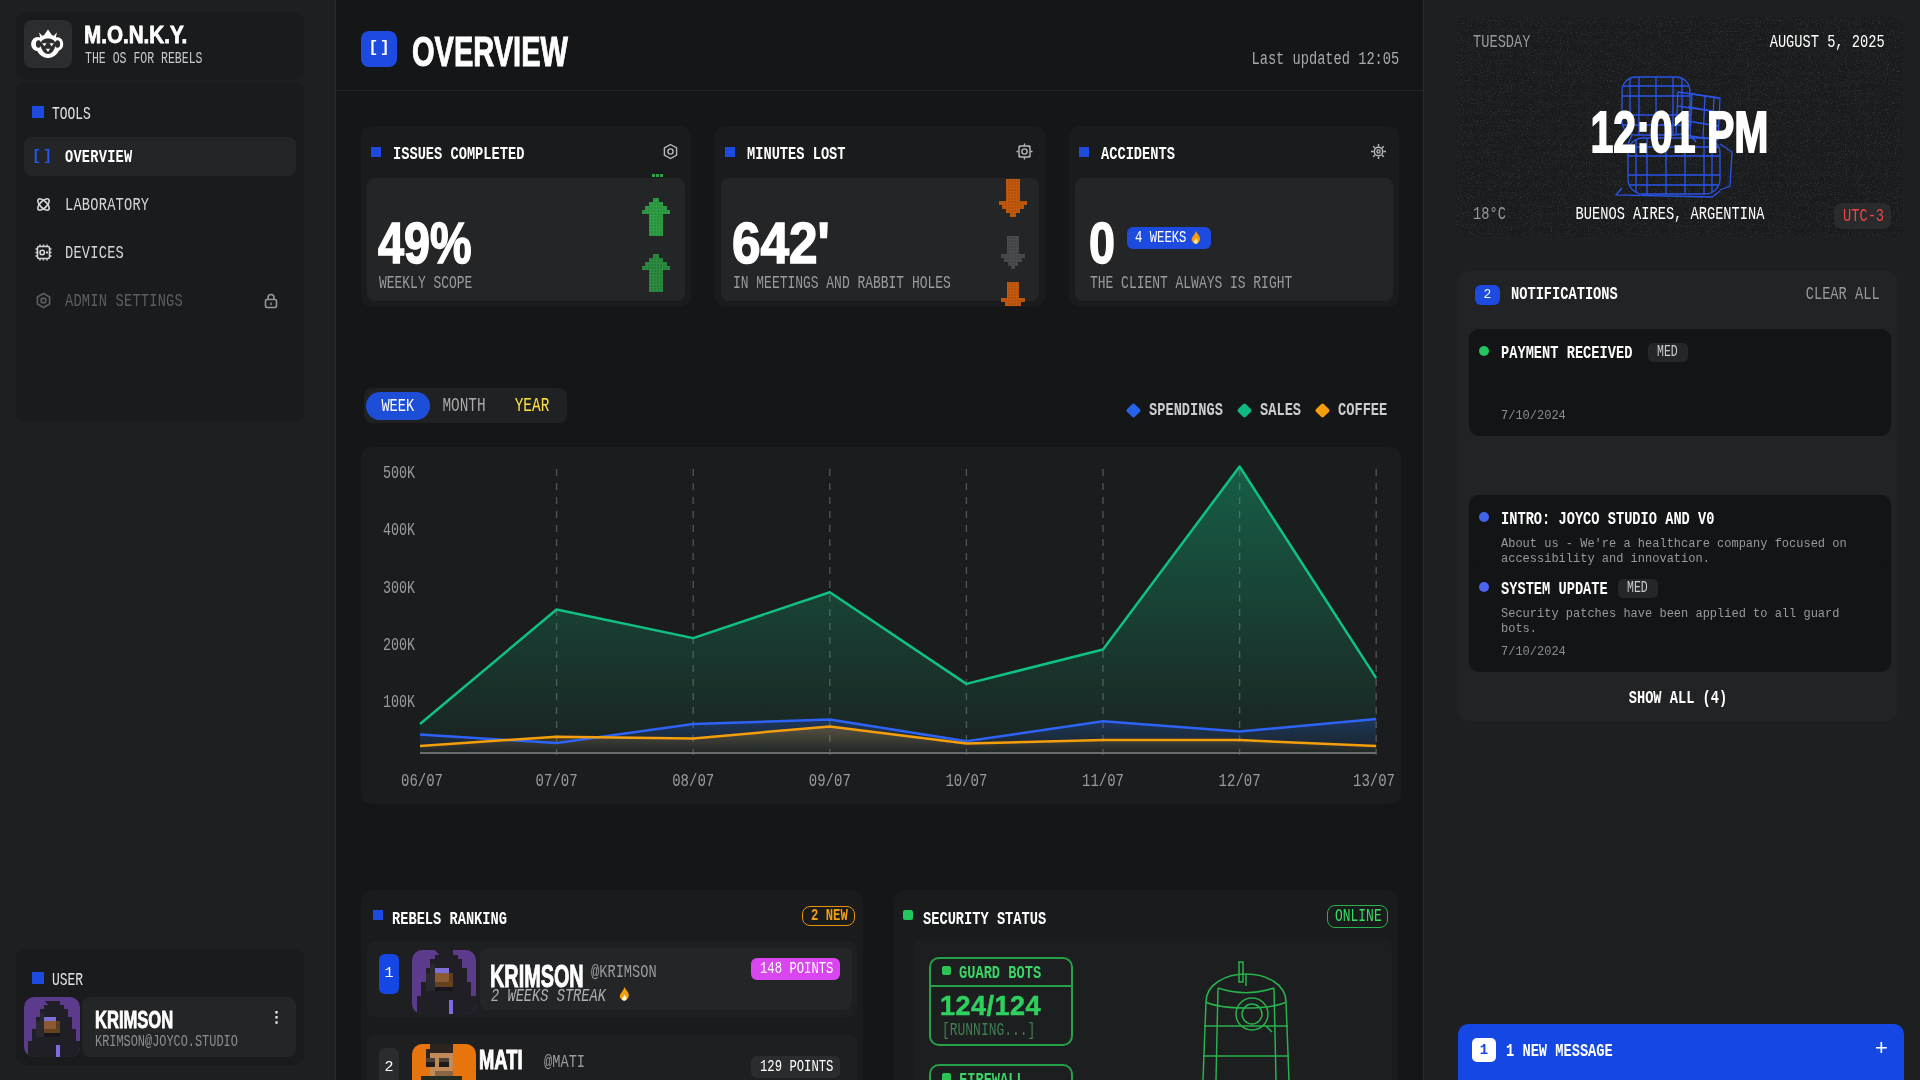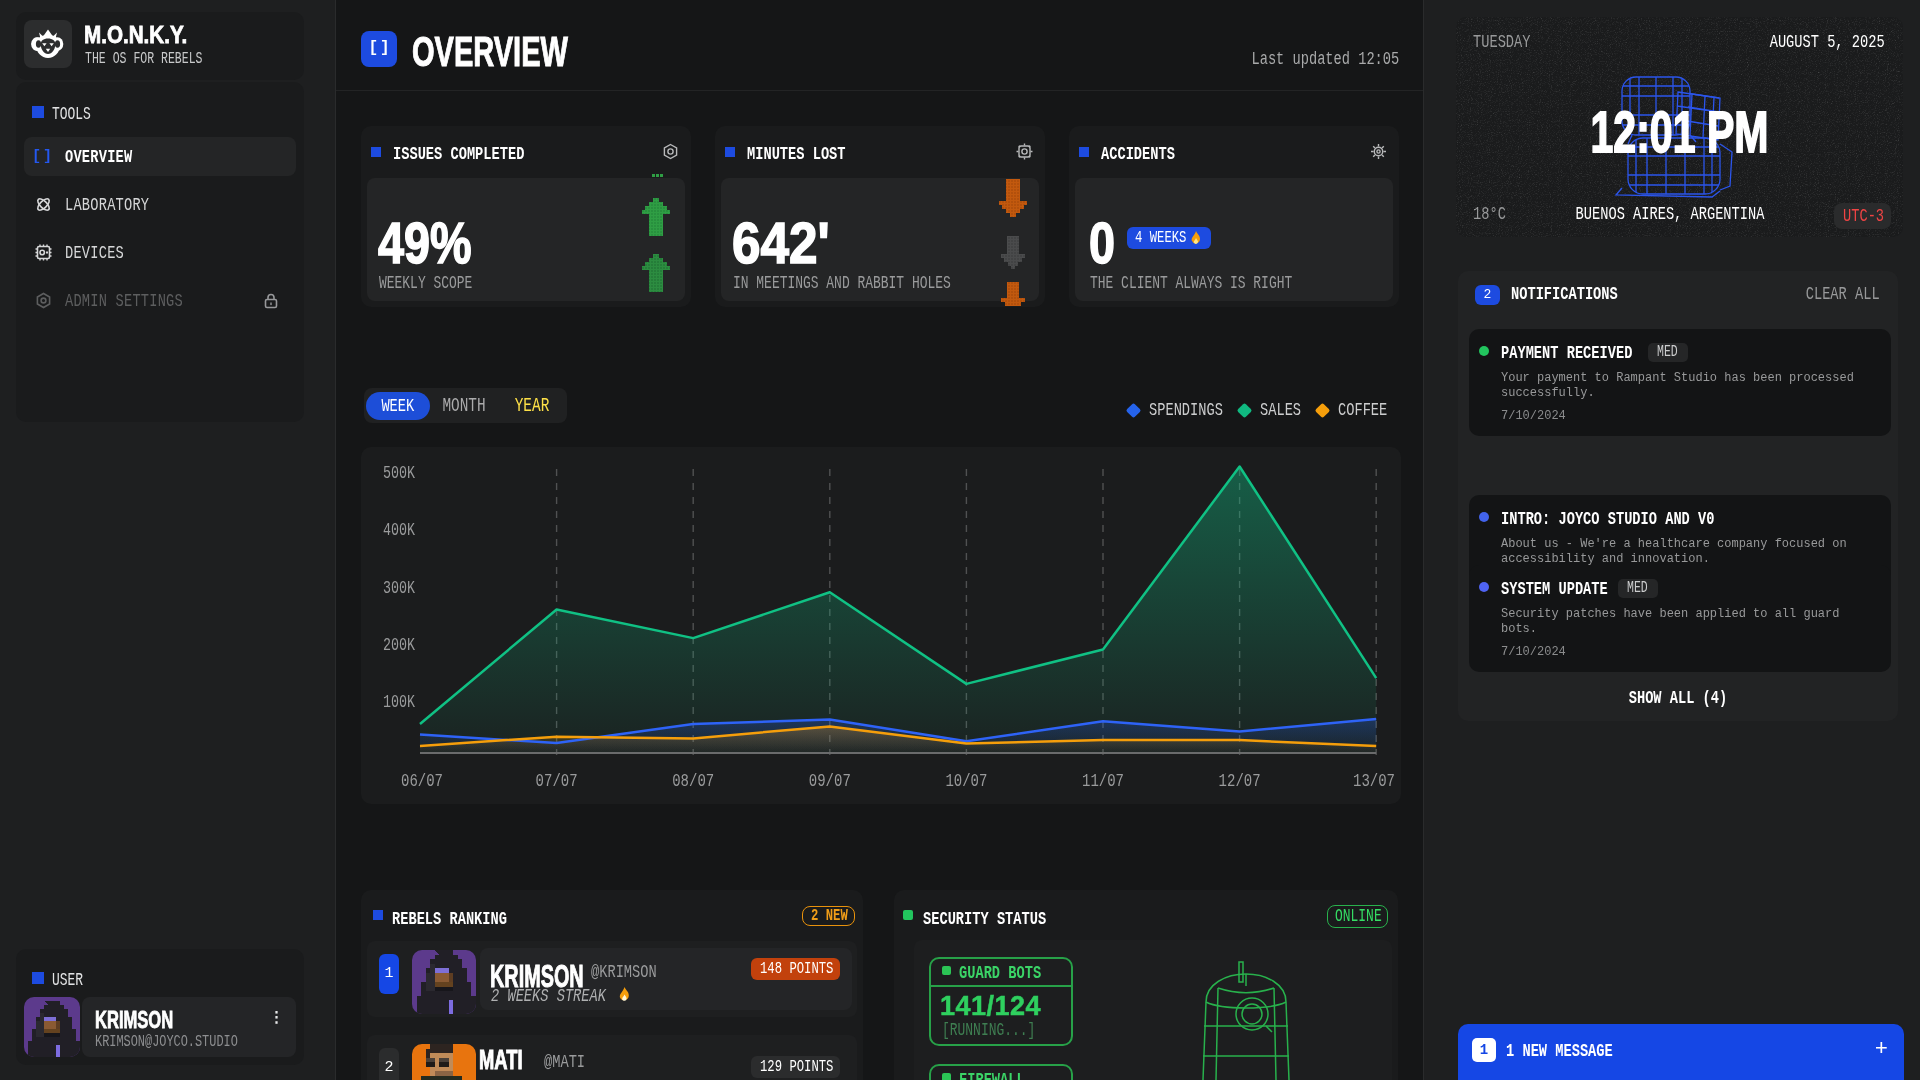--- a/index.html
+++ b/index.html
@@ -116,21 +116,21 @@
         </svg>
     </div>
     <div class="abs" style="left:21px; top:147px; font-size:18px; color:#9a9b9c; transform:scaleX(0.72); transform-origin:left top; white-space:nowrap;">THE CLIENT ALWAYS IS RIGHT</div>
   </div>
 
   <div class="abs" style="left:28px; top:388px; height:35px; background:#202122; border-radius:8px; display:flex; align-items:center; padding:0 2px;">
     <div style="width:64px; height:28px; background:#1d4ed8; border-radius:14px; color:#fff; font-weight:400; text-align:center;"><span class="tm" style="font-size:19px; line-height:28px; transform-origin:center;">WEEK</span></div>
     <div style="width:69px; color:#ababac; text-align:center;"><span class="tm" style="font-size:20px; transform-origin:center;">MONTH</span></div>
     <div style="width:66px; color:#fde047; text-align:center;"><span class="tm" style="font-size:20px; transform-origin:center;">YEAR</span></div>
   </div>
-  <div class="abs" style="right:25px; top:399px; display:flex; font-size:19px; color:#cccdce; align-items:center;">
+  <div class="abs" style="right:25px; top:399px; display:flex; font-size:19px; color:#cccdce; align-items:center;font-weight:bold;">
     <span style="width:11px; height:11px; background:#2563eb; border-radius:2px; transform:rotate(45deg);"></span>
       <span class="tm" style="margin-left:10px; width:90px;">SPENDINGS</span>
     <span style="width:11px; height:11px; background:#10b981; border-radius:2px; transform:rotate(45deg);"></span>
       <span class="tm" style="margin-left:10px; width:57px;">SALES</span>
     <span style="width:11px; height:11px; background:#f59e0b; border-radius:2px; transform:rotate(45deg);"></span>
       <span class="tm" style="margin-left:10px; width:60px;">COFFEE</span>
   </div>
 
   <div class="card" style="left:25px; top:447px; width:1040px; height:357px; background:#1b1c1d;">
     <svg width="1040" height="357" viewBox="0 0 1040 357">
@@ -204,21 +204,21 @@
         </svg>
       </div>
       <div class="abs" style="left:113px; top:7px; right:5px; bottom:7px; background:#242527; border-radius:8px;">
         <span class="disp cx" style="position:absolute; left:10px; top:10px; font-size:32px; -webkit-text-stroke:1px #fff; transform:scaleX(0.62);">KRIMSON</span>
         <span class="abs tm" style="left:111px; top:13px; font-size:19px; color:#9a9b9c;">@KRIMSON</span>
         <span class="abs tm" style="left:11px; top:37px; font-size:19px; font-style:italic; color:#b0b1b2;">2 WEEKS STREAK</span>
         <svg width="13" height="15" viewBox="0 0 12 14" style="position:absolute; left:138px; top:39px;">
             <path d="M6 0 C7 3 10 4 10 8 A4.3 4.3 0 0 1 1.7 9.5 C1.2 6 4.5 5 6 0 Z" fill="#f59e0b"></path>
             <path d="M6 7 C7 9 8 9.5 8 11 A2.2 2.2 0 0 1 3.8 11.6 C3.6 9.6 5.2 9.4 6 7 Z" fill="#fff7d6"></path>
           </svg>
-        <span class="abs" style="right:12px; top:10px; width:89px; height:22px; background:#c2410c; border-radius:6px; color:#fff;"><span class="tm" style="font-size:17px; line-height:22px; margin-left:9px;">148 POINTS</span></span>
+        <span class="abs" style="right:12px; top:10px; width:89px; height:22px; background:#d946ef; border-radius:6px; color:#fff;"><span class="tm" style="font-size:17px; line-height:22px; margin-left:9px;">148 POINTS</span></span>
       </div>
     </div>
     <div class="abs" style="left:6px; top:145px; width:490px; height:76px; background:#1e1f20; border-radius:8px;">
       <div class="abs" style="left:12px; top:13px; width:20px; height:40px; background:#2b2c2d; border-radius:6px; color:#fff; font-size:15px; text-align:center; line-height:40px;">2</div>
       <div class="abs" style="left:45px; top:9px; width:64px; height:64px; border-radius:10px; overflow:hidden;">
         <svg width="64" height="64" viewBox="0 0 14 14" shape-rendering="crispEdges">
           <rect width="14" height="14" fill="#e8740e"></rect>
           <rect x="4" y="0" width="5" height="2" fill="#2d2420"></rect>
           <rect x="3" y="1" width="1" height="3" fill="#2d2420"></rect>
           <rect x="4" y="2" width="5" height="5" fill="#c08b58"></rect>
@@ -242,21 +242,21 @@
   </div>
   <div class="card" style="left:558px; top:890px; width:504px; height:190px; border-radius:10px 10px 0 0;">
     <div class="abs" style="left:9px; top:20px; width:10px; height:10px; background:#22c55e; border-radius:2px;"></div>
     <div class="cardlabel" style="left:29px; top:18px;">SECURITY STATUS</div>
     <div class="abs" style="right:10px; top:15px; width:61px; height:23px; border:1.5px solid #28b14c; border-radius:8px; color:#35dd64;"><span class="tm" style="font-size:18px; line-height:20px; margin-left:7px;">ONLINE</span></div>
     <div class="abs" style="left:20px; top:50px; right:6px; height:140px; background:#1d1e1f; border-radius:8px 8px 0 0; overflow:hidden;">
       <div class="abs" style="left:15px; top:17px; width:144px; height:89px; border:2px solid #27a148; border-radius:10px;">
         <div class="abs" style="left:11px; top:7px; width:9px; height:9px; background:#2bc455; border-radius:2px;"></div>
         <div class="abs tm" style="left:28px; top:3px; color:#3bd467; font-size:19px; font-weight:700;">GUARD BOTS</div>
         <div class="abs" style="left:0; top:26px; width:100%; height:0; border-top:2px solid #27a148;"></div>
-        <div class="abs disp" style="left:9px; top:32px; font-size:27px; color:#2fd05f; letter-spacing:0.5px; -webkit-text-stroke:0.5px #2fd05f;">141/124</div>
+        <div class="abs disp" style="left:9px; top:32px; font-size:27px; color:#2fd05f; letter-spacing:0.5px; -webkit-text-stroke:0.5px #2fd05f;">124/124</div>
         <div class="abs tm" style="left:11px; top:61px; font-size:18px; color:#3f7f52;">[RUNNING...]</div>
       </div>
       <div class="abs" style="left:15px; top:124px; width:144px; height:60px; border:2px solid #27a148; border-radius:10px;">
         <div class="abs" style="left:11px; top:7px; width:9px; height:9px; background:#2bc455; border-radius:2px;"></div>
         <div class="abs tm" style="left:28px; top:3px; color:#3bd467; font-size:19px; font-weight:700;">FIREWALL</div>
       </div>
       <svg width="160" height="140" viewBox="0 0 160 140" fill="none" stroke="#28b14c" stroke-width="1.5" style="position:absolute; left:252px; top:0;">
         <rect x="73" y="22" width="4" height="20"></rect>
         <path d="M40 62 C40 44 60 34 80 34 C100 34 120 44 120 62"></path>
         <path d="M40 62 L37 140 M120 62 L123 140"></path>
@@ -394,21 +394,20 @@
   <div class="abs" style="right:12px; bottom:8px; width:57px; height:26px; color:#ef4444; background:#2a2b2c; border-radius:8px;"><span class="tm" style="font-size:19px; line-height:26px; margin-left:9px;">UTC-3</span></div>
 </div>
 <div id="notifs">
   <div class="abs" style="left:17px; top:14px; width:25px; height:20px; background:#1d4be0; border-radius:6px; color:#fff; font-size:13px; text-align:center; line-height:20px;">2</div>
   <div class="abs tm" style="left:53px; top:12px; font-size:19px; font-weight:700; color:#fff;">NOTIFICATIONS</div>
   <div class="abs tmr" style="right:18px; top:12px; font-size:19px; color:#98999a;">CLEAR ALL</div>
   <div class="notifitem" style="top:58px; height:107px;">
     <div class="abs" style="left:10px; top:17px; width:10px; height:10px; background:#22c55e; border-radius:50%;"></div>
     <div class="abs tm" style="left:32px; top:13px; font-size:19px; font-weight:700;">PAYMENT RECEIVED</div>
     <div class="abs" style="left:179px; top:14px; width:40px; height:19px; background:#252627; border-radius:5px; color:#cccdce;"><span class="tm" style="font-size:16px; line-height:19px; margin-left:9px;">MED</span></div>
-    <div class="abs" style="left:32px; top:42px; font-size:12px; line-height:15.4px; color:#98999a;">Your payment to Rampant Studio has been processed<br>successfully.</div>
     <div class="abs" style="left:32px; top:80px; font-size:12px; color:#8b8c8d;">7/10/2024</div>
   </div>
   <div class="notifitem" style="top:176px; height:107px;margin-top:48px;">
     <div class="abs" style="left:10px; top:17px; width:10px; height:10px; background:#4263eb; border-radius:50%;"></div>
     <div class="abs tm" style="left:32px; top:13px; font-size:19px; font-weight:700;">INTRO: JOYCO STUDIO AND V0</div>
     <div class="abs" style="left:32px; top:42px; font-size:12px; line-height:15.4px; color:#98999a;">About us - We're a healthcare company focused on<br>accessibility and innovation.</div>
     <div class="abs" style="left:32px; top:80px; font-size:12px; color:#8b8c8d;">7/10/2024</div>
   </div>
   <div class="notifitem" style="top:294px; height:107px;">
     <div class="abs" style="left:10px; top:17px; width:10px; height:10px; background:#4f63f2; border-radius:50%;"></div>

